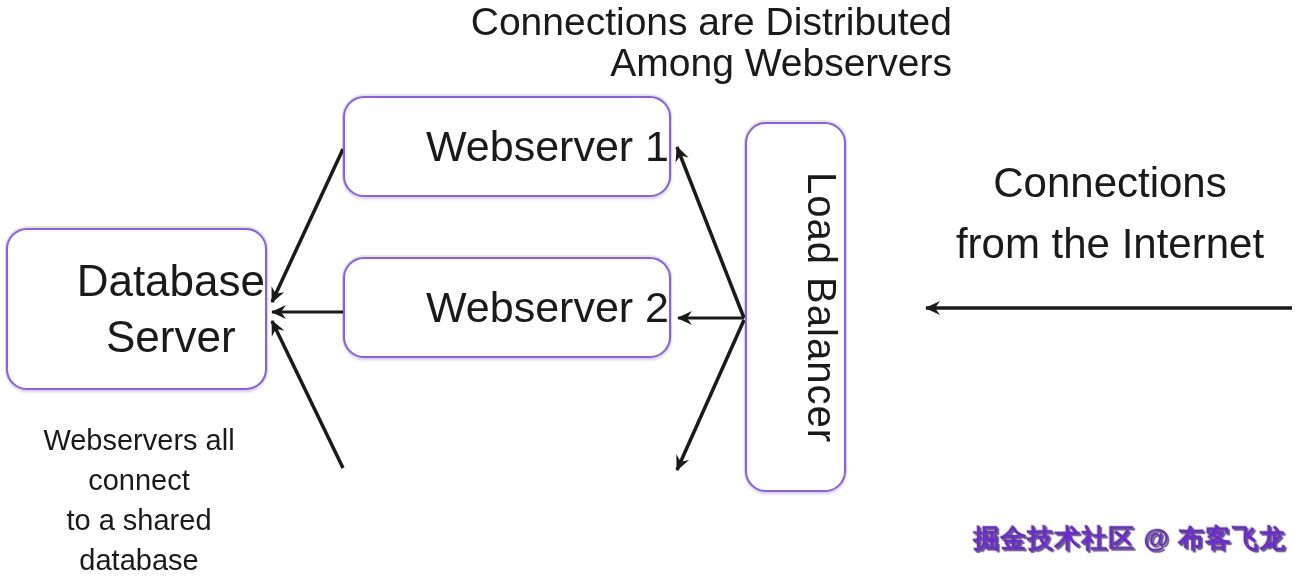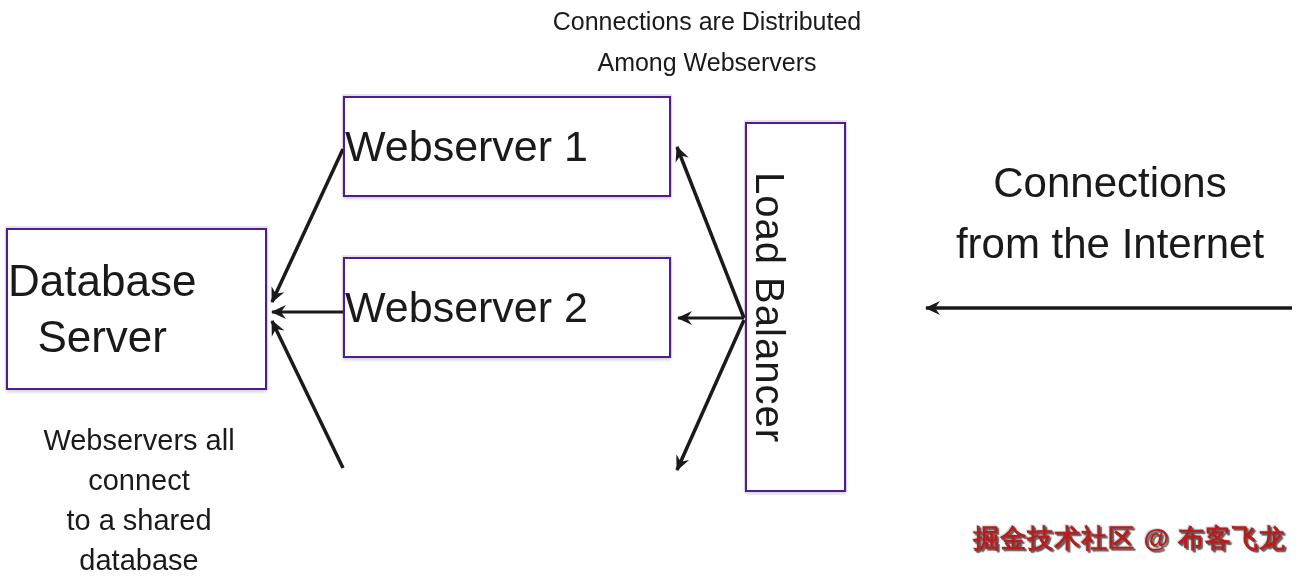--- a/index.html
+++ b/index.html
@@ -15,26 +15,26 @@
   }
   .arrow-layer {
     position: absolute;
     left: 0; top: 0;
     width: 1300px; height: 576px;
     pointer-events: none;
   }
   .node {
     position: absolute;
     background: #ffffff;
-    border: 2px solid #4c1d95;
-    border-radius: 0;
+    border: 2px solid #8b5cf6;
+    border-radius: 21px;
     box-shadow: 0 -1px 0 1px rgba(0,0,0,0.10), 0 2px 3px rgba(0,0,0,0.18);
     display: flex;
     align-items: center;
-    justify-content: flex-start;
+    justify-content: flex-end;
     text-align: center;
     color: #1a1a1a;
   }
   .webserver { left: 343px; width: 328px; height: 101px; font-size: 43px; }
   .webserver-1 { top: 96px; }
   .webserver-2 { top: 257px; }
   .webserver-3 { top: 417px; }
   .load-balancer {
     left: 745px; top: 122px;
     width: 101px; height: 370px;
@@ -50,22 +50,22 @@
     left: 6px; top: 228px;
     width: 261px; height: 162px;
     font-size: 44px;
     line-height: 56px;
     white-space: pre-line;
   }
   .diagram-title {
     position: absolute;
     left: 462px; top: 1px;
     width: 490px;
-    text-align: center;
-    font-size: 25px;
+    text-align: right;
+    font-size: 39px;
     line-height: 41px;
     white-space: pre-line;
   }
   .internet-label {
     position: absolute;
     left: 910px; top: 152px;
     width: 400px;
     text-align: center;
     font-size: 42px;
     line-height: 61px;
@@ -78,21 +78,21 @@
     text-align: center;
     font-size: 29px;
     line-height: 40px;
     white-space: pre-line;
   }
   .watermark {
     position: absolute;
     right: 14px; top: 521px;
     font-size: 26px;
     font-weight: bold;
-    color: #b91c1c;
+    color: #6d28d9;
     text-shadow: 2px 2px 1px rgba(80,80,80,0.85),
                  -1px -1px 0 rgba(150,150,150,0.4),
                  1px 1px 0 rgba(90,90,90,0.6);
     letter-spacing: 1px;
     white-space: nowrap;
   }
 </style>
 </head>
 <body>
 

